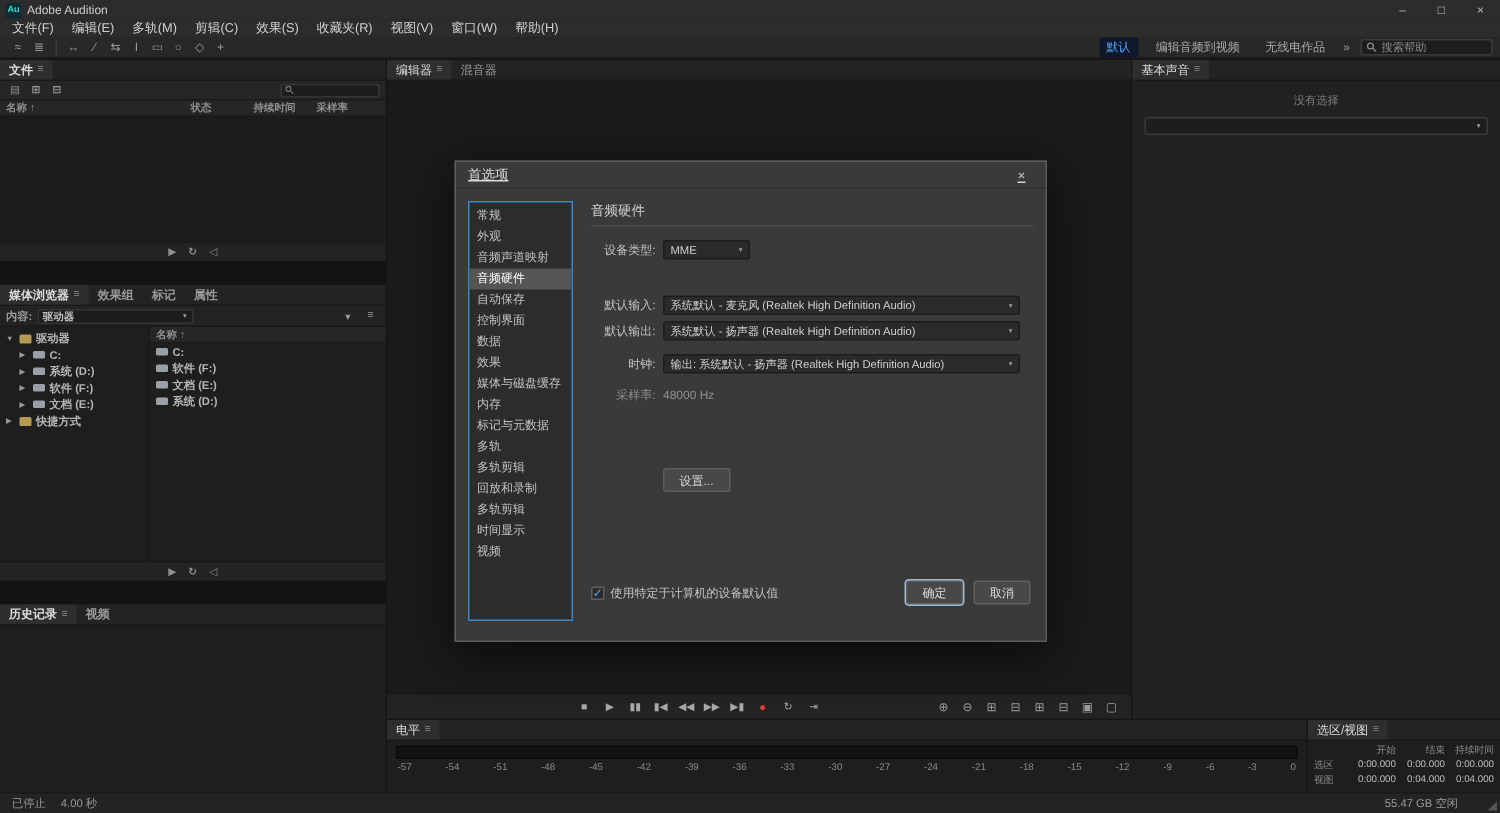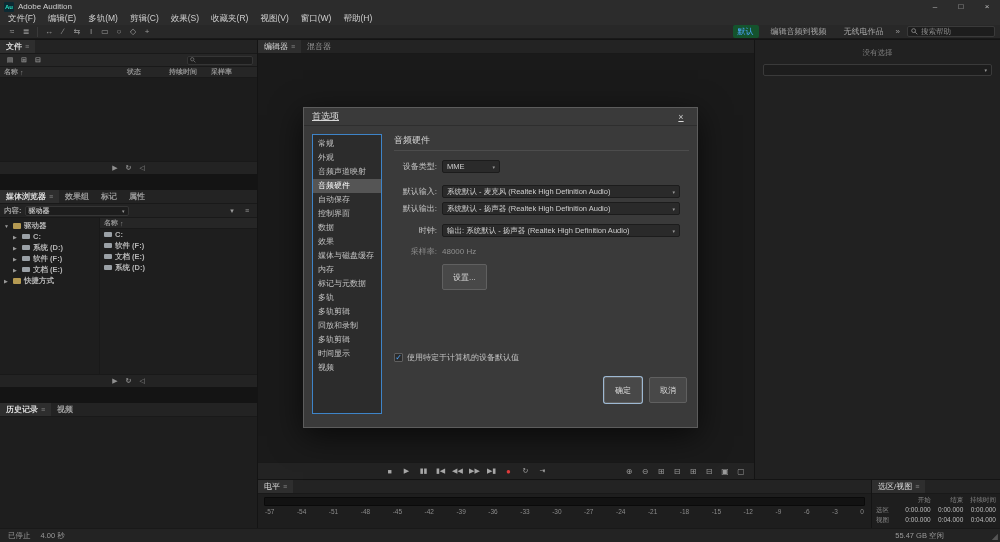--- a/index.html
+++ b/index.html
@@ -16,21 +16,21 @@
   
   .menubar { height:12px; background:#2c2c2c; display:flex; align-items:center; padding-left:2px; }
   .menu-item { padding:0 6px; font-size:8.5px; color:#d0d0d0; }
 
   
   .toolbar { height:14px; background:#282828; border-bottom:1px solid #191919; display:flex; align-items:center; padding:0 5px; }
   .tbtn { width:14px; height:12px; display:flex; align-items:center; justify-content:center; color:#9b9b9b; font-size:8px; border-radius:2px; }
   .tsep { width:1px; height:10px; background:#3a3a3a; margin:0 4px; }
   .workspaces { margin-left:auto; display:flex; align-items:center; gap:7px; }
   .ws { font-size:8px; color:#a9a9a9; padding:1px 5px; border-radius:2px; }
-  .ws.active { color:#4da6ff; background:#14532d; }
+  .ws.active { color:#4da6ff; background:#0f172a; }
   .overflow { color:#9b9b9b; font-size:8px; }
   .searchbox { width:88px; height:11px; background:#1d1d1d; border:1px solid #3a3a3a; border-radius:2px; display:flex; align-items:center; gap:3px; padding:0 3px; margin-left:7px; }
   .searchbox input { flex:1; background:transparent; border:none; outline:none; color:#bbb; font-size:7.5px; font-family:inherit; width:62px; }
   .searchbox input::placeholder { color:#8b8b8b; }
   .mag { flex:none; }
 
   
   .main { height:489px; display:flex; background:#141414; gap:1px; padding-top:1px; }
   .col-left { width:257px; display:flex; flex-direction:column; gap:16px;font-weight:bold; }
   .col-rest { flex:1; display:flex; flex-direction:column; gap:1px; }
@@ -101,48 +101,48 @@
   
   .selview { width:128px; flex:none; }
   .sv-body { background:#1e1e1e; flex:1; padding:2px 4px; }
   .sv-grid { display:grid; grid-template-columns:22px 1fr 1fr 1fr; row-gap:1px; font-size:6.5px; }
   .sv-h { color:#8a8a8a; text-align:right; }
   .sv-l { color:#8a8a8a; }
   .sv-v { color:#bdbdbd; text-align:right; }
 
   
   .statusbar { height:14px; background:#232323; border-top:1px solid #191919; display:flex; align-items:center; padding:0 8px; color:#9a9a9a; font-size:7.5px; gap:10px; }
-  .status-right { margin-left:auto; margin-right:48px; }
+  .status-right { margin-left:auto; margin-right:20px; }
   .grip { position:absolute; right:2px; bottom:1px; color:#555; font-size:8px; }
 
   
   .dialog { position:absolute; left:303px; top:107px; width:395px; height:321px; background:#3a3a3a; border:1px solid #5c5c5c; box-shadow:0 8px 30px rgba(0,0,0,.65); z-index:50; }
   .dlg-title { height:18px; display:flex; align-items:center; padding:0 8px; color:#d8d8d8; font-size:9px; border-bottom:1px solid #2e2e2e;text-decoration:underline; }
   .dlg-close { margin-left:auto; color:#c9c9c9; font-size:9px; width:16px; text-align:center; }
   .dlg-body { display:flex; padding:8px; height:calc(100% - 18px); position:relative; }
   .cat-list { width:70px; height:280px; background:#2c2c2c; border:1px solid #3e84c8; padding:2px 0; flex:none; overflow:hidden; }
   .cat-item { height:14px; line-height:14px; padding-left:5px; font-size:8px; color:#c2c2c2; white-space:nowrap; }
   .cat-item.selected { background:#555555; color:#ffffff; }
   .dlg-content { flex:1; padding-left:12px; min-width:0; }
   .section-title { color:#d2d2d2; font-size:9px; padding-bottom:3px; border-bottom:1px solid #4c4c4c; margin-bottom:9px; }
   .frow { display:flex; align-items:center; }
   .flabel { width:48px; text-align:right; padding-right:5px; color:#c2c2c2; font-size:8px; flex:none; }
   .dd { background:#2a2a2a; border:1px solid #1c1c1c; border-radius:2px; height:13px; display:flex; align-items:center; padding:0 4px; color:#cecece; font-size:7.5px; overflow:hidden; white-space:nowrap; }
   .dd .val { overflow:hidden; text-overflow:ellipsis; }
   .w-sm { width:58px; } .w-lg { width:238px; } .w-md { width:140px; }
   .unit { margin-left:6px; font-size:8px; color:#c2c2c2; }
   .dim { color:#8f8f8f; }
-  .btn { background:#484848; border:1px solid #606060; border-radius:2px; height:26px; padding:0 10px; color:#dcdcdc; font-size:8px; display:inline-flex; align-items:center; justify-content:center; }
+  .btn { background:#484848; border:1px solid #606060; border-radius:2px; height:16px; padding:0 10px; color:#dcdcdc; font-size:8px; display:inline-flex; align-items:center; justify-content:center;margin-top:36px; }
   .btn.default { box-shadow:0 0 0 1px #9db8d2; }
   .chkrow { display:flex; align-items:center; gap:4px; margin-top:62px; }
   .chk { width:9px; height:9px; background:#2b2b2b; border:1px solid #5f5f5f; border-radius:1px; display:flex; align-items:center; justify-content:center; color:#4da6ff; font-size:8px; line-height:1; }
   .chklabel { font-size:8px; color:#c2c2c2; }
   .dlg-footer { position:absolute; right:10px; bottom:24px; display:flex; gap:7px; }
 
-  .mt8{margin-bottom:12px}.mt4{margin-bottom:4px}.mt9{margin-bottom:9px}.mt7{margin-bottom:7px}
+  .mt8{margin-bottom:24px}.mt4{margin-bottom:4px}.mt9{margin-bottom:9px}.mt7{margin-bottom:7px}
 </style>
 </head>
 <body>
 
 <div class="app">
 
   <div class="titlebar">
     <span class="appico">Au</span>
     <span class="apptitle">Adobe Audition</span>
     <span class="winbtns">
@@ -360,20 +360,26 @@
               <span class="zbtn">⊟</span>
               <span class="zbtn">⊞</span>
               <span class="zbtn">⊟</span>
               <span class="zbtn">▣</span>
               <span class="zbtn">▢</span>
             </span>
           </div>
         </div>
 
         <div class="panel col-right">
+          <div class="tabbar">
+            <span class="tab active">
+              <span>基本声音</span>
+              <span class="pmenu">≡</span>
+            </span>
+          </div>
           <div class="ess-body">
             <div class="ess-msg">没有选择</div>
             <div class="ess-dd">
               <span></span>
               <span class="caret" style="margin-left:auto;font-size:5px;color:#9a9a9a">▾</span>
             </div>
           </div>
         </div>
       </div>
 

